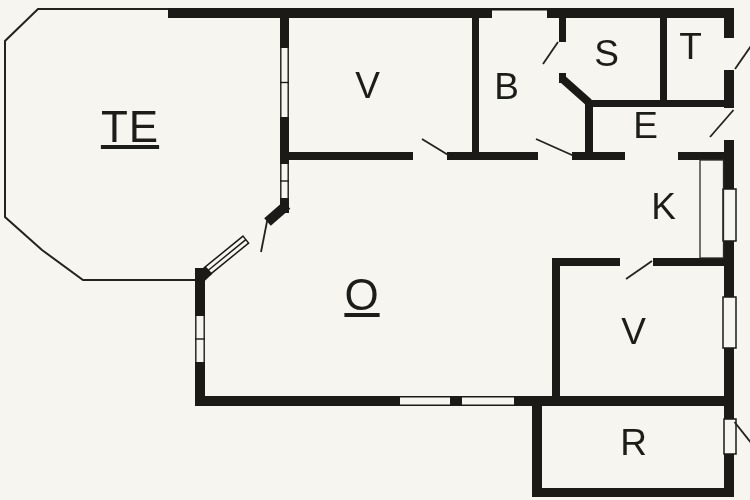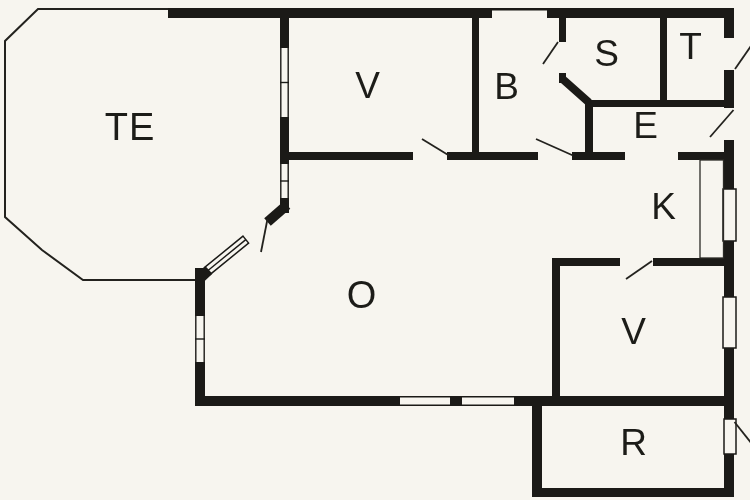--- a/index.html
+++ b/index.html
@@ -28,21 +28,21 @@
   
   .room-label{
     position:absolute;
     transform:translate(-50%,-50%);
     font-size:37px;
     letter-spacing:1px;
     color:#1c1c18;
     white-space:nowrap;
     user-select:none;
   }
-  .room-label.big{font-size:38px;}
+  .room-label.big{font-size:44px;text-decoration:underline;}
 </style>
 </head>
 <body>
 
 <div class="plan">
 
   <svg width="750" height="500" viewBox="0 0 750 500">
 
     <polyline class="thin" points="168,9 38,9 5,41 5,217 42,250 83,280 196,280"></polyline>
 

